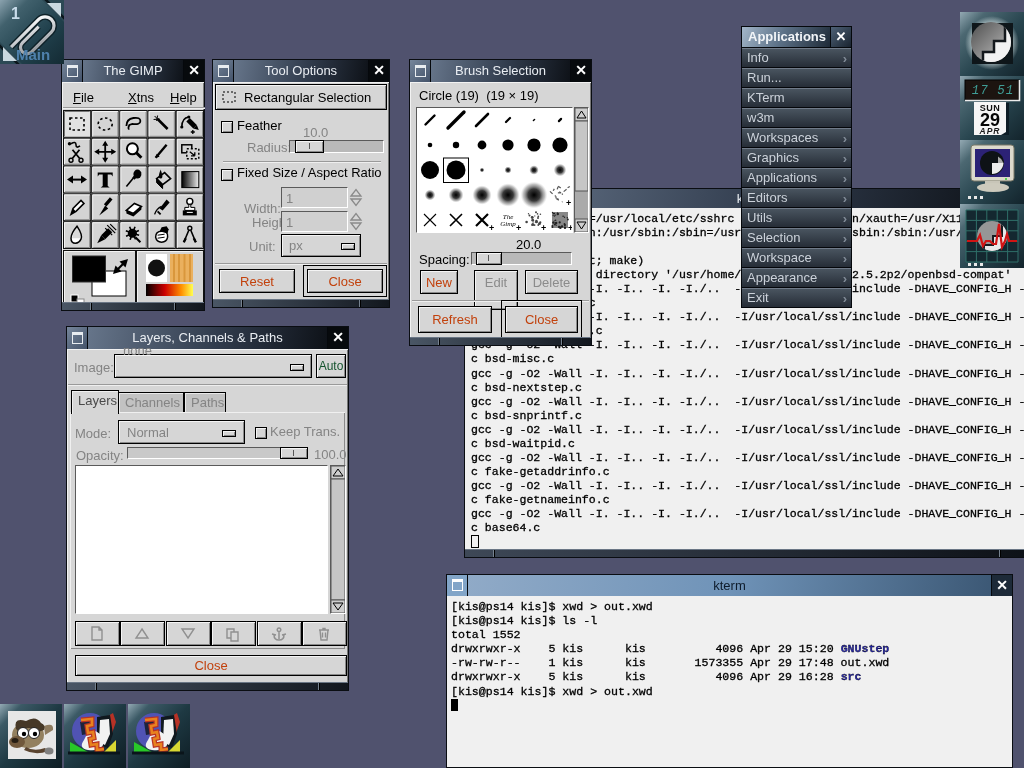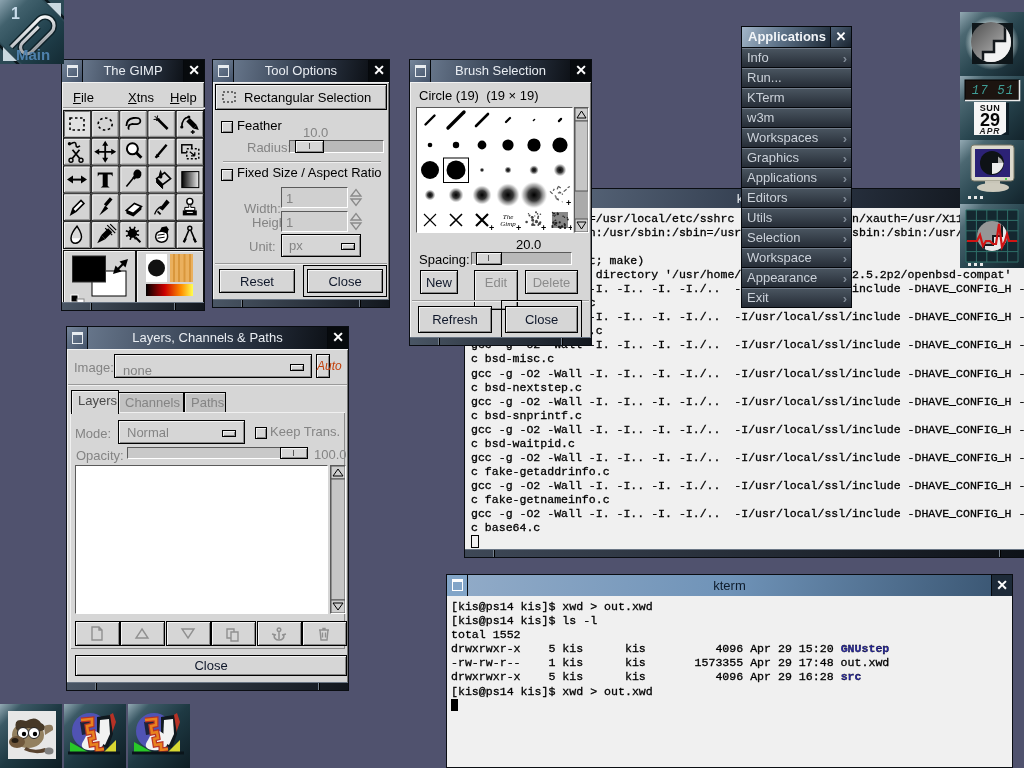--- a/index.html
+++ b/index.html
@@ -24,21 +24,21 @@
 .foc .cls{background:#12202e;}
 
 .rb{position:absolute;left:0;right:0;bottom:0;height:8px;box-sizing:border-box;
   border-top:1px solid #6a7685;background:linear-gradient(90deg,#4a5665,#12171e);}
 .rb i{position:absolute;top:0;bottom:0;width:1px;background:#76828f;display:block;}
 .rb u{position:absolute;top:0;bottom:0;width:1px;background:#000;display:block;}
 
 .gtk{background:#d6d6d6;box-shadow:inset 1px 1px 0 #f2f2f2,inset -1px -1px 0 #777;}
 .btn{position:absolute;box-sizing:border-box;background:#d6d6d6;border:1px solid #000;
   box-shadow:inset 1px 1px 0 #f4f4f4,inset -1px -1px 0 #8a8a8a;
-  font-size:13px;color:#0f172a;text-align:center;}
+  font-size:13px;color:#c2410c;text-align:center;}
 .sunk{position:absolute;box-sizing:border-box;border-top:1px solid #5a5a5a;border-left:1px solid #5a5a5a;
   border-bottom:1px solid #fff;border-right:1px solid #fff;background:#cfcfcf;}
 .lbl{position:absolute;font-size:13px;color:#000;white-space:nowrap;}
 .dis{color:#848484;}
 .cb{position:absolute;width:10px;height:10px;background:#d6d6d6;border:1px solid #000;
   box-shadow:inset 1px 1px 0 #f4f4f4,inset -1px -1px 0 #8a8a8a;}
 .optind{position:absolute;width:12px;height:5px;background:#d6d6d6;border:1px solid #000;
   box-shadow:inset 1px 1px 0 #f4f4f4,inset -1px -1px 0 #8a8a8a;}
 
 .term{font-family:"Liberation Mono",monospace;font-size:11.7px;color:#000;white-space:pre;-webkit-text-stroke:0.3px #000;}
@@ -588,23 +588,23 @@
         </div>
         <div class="ttl">Layers, Channels &amp; Paths</div>
         <div class="cls">
           <b>✕</b>
         </div>
       </div>
   <div class="gtk" style="position:absolute;left:0;top:22px;width:281px;height:334px;"></div>
   <div id="layersbody">
     <div class="lbl dis" style="left:7px;top:33px;">Image:</div>
     <div class="btn" style="left:47px;top:27px;width:198px;height:24px;"></div>
-    <div class="lbl dis" style="left:56px;top:36px;">none</div>
+    <div class="lbl dis" style="left:56px;top:16px;">none</div>
     <div class="optind" style="left:223px;top:37px;"></div>
-    <div class="btn" style="left:249px;top:27px;width:14px;height:24px;line-height:23px;color:#c2410c;font-size:12px;font-style:italic;">Auto</div>
+    <div class="btn" style="left:249px;top:27px;width:30px;height:24px;line-height:23px;color:#14532d;font-size:12px;">Auto</div>
     <div style="position:absolute;left:1px;top:57px;width:279px;height:1px;background:#9a9a9a;border-bottom:1px solid #efefef;"></div>
     <div style="position:absolute;left:51px;top:65px;width:64px;height:20px;background:#c2c2c2;border:1px solid #000;border-bottom:none;box-shadow:inset 1px 1px 0 #e8e8e8;"></div>
     <div class="lbl dis" style="left:58px;top:68px;text-align:right;">Channels</div>
     <div style="position:absolute;left:117px;top:65px;width:40px;height:20px;background:#c2c2c2;border:1px solid #000;border-bottom:none;box-shadow:inset 1px 1px 0 #e8e8e8;"></div>
     <div class="lbl dis" style="left:124px;top:68px;">Paths</div>
     <div style="position:absolute;left:3px;top:85px;width:275px;height:237px;box-shadow:inset 1px 1px 0 #f0f0f0,inset -1px -1px 0 #8a8a8a;"></div>
     <div style="position:absolute;left:4px;top:63px;width:46px;height:23px;background:#d6d6d6;border:1px solid #000;border-bottom:none;box-shadow:inset 1px 1px 0 #f0f0f0;"></div>
     <div class="lbl" style="left:11px;top:66px;color:#4a4a4a;">Layers</div>
     <div class="lbl dis" style="left:8px;top:99px;">Mode:</div>
     <div class="btn" style="left:51px;top:93px;width:127px;height:24px;"></div>

